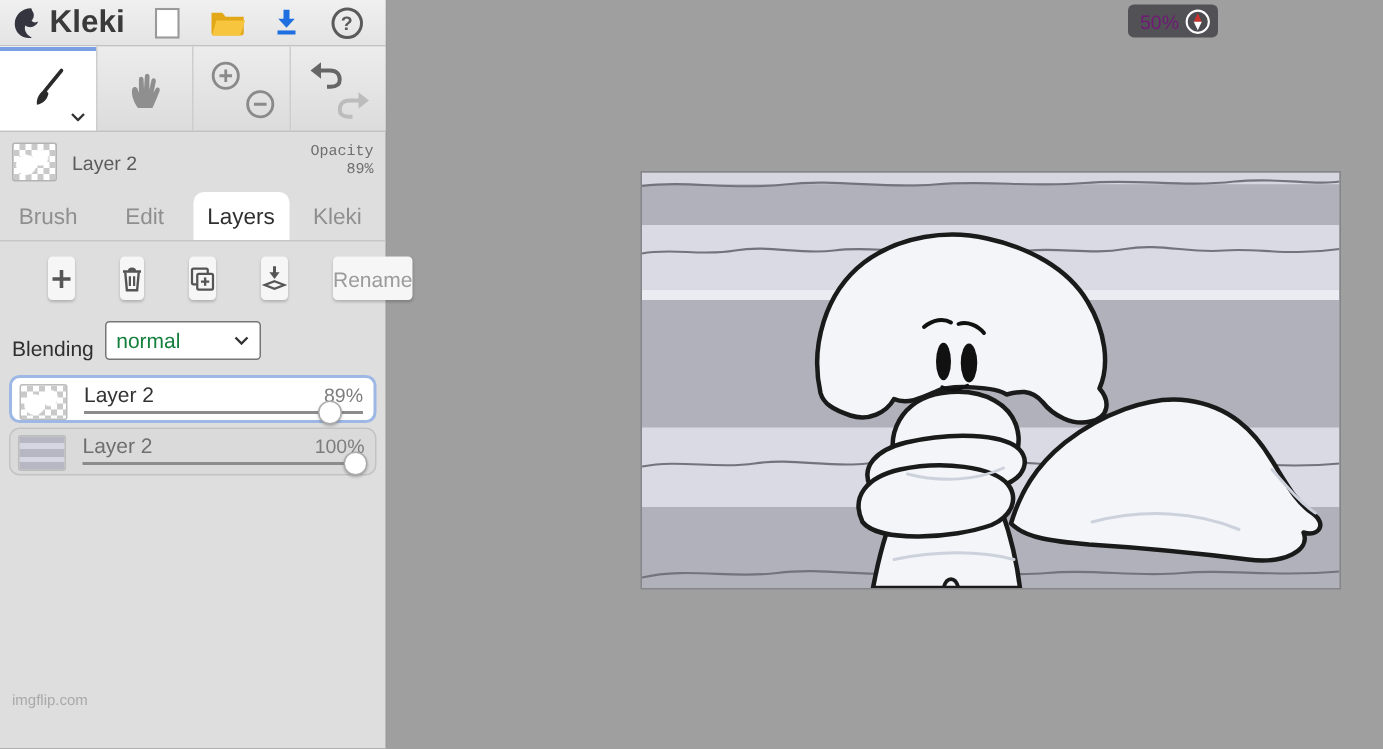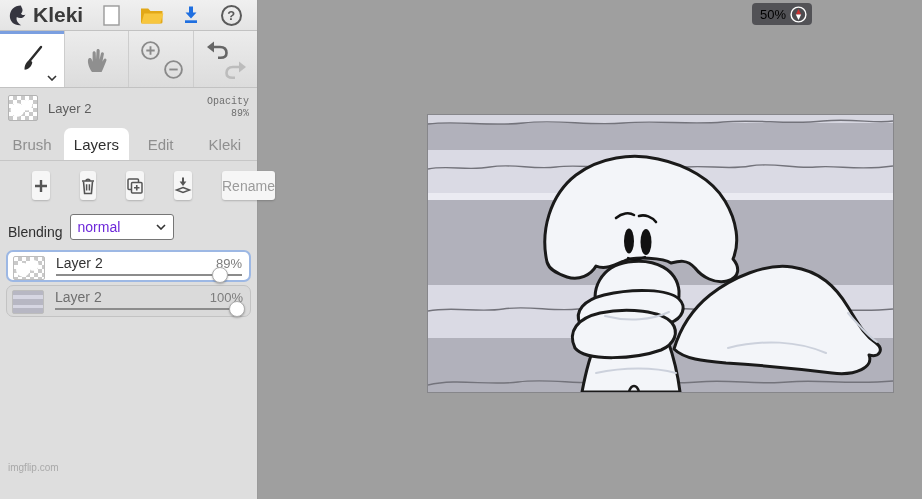--- a/index.html
+++ b/index.html
@@ -49,21 +49,21 @@
   .panel-content { padding:10px 6px 0 6px; }
   .btn-row { display:flex; gap:4px; }
   .pbtn { width:33px; height:29px; background:#f6f6f6; border:none; border-radius:3px;
     box-shadow:0 1px 2px rgba(0,0,0,0.2); display:flex; align-items:center; justify-content:center; cursor:pointer;margin-left:26px; }
   .pbtn.text { width:63px; font-size:14px; color:#9b9b9b; font-family:"Liberation Sans",sans-serif; }
 
   .blend-row { margin-top:14px; display:flex; align-items:flex-end; padding-left:2px; }
   .blend-label { font-size:14px; color:#2f2f2f; margin-right:7px; }
   .fake-select { width:104px; height:26px; background:#fff; border:1px solid #767676; border-radius:3px;
     display:flex; align-items:center; padding:0 7px; cursor:pointer; }
-  .fake-select .val { font-size:14px; color:#6d28d9; flex:1; }
+  .fake-select .val { font-size:14px; color:#15803d; flex:1; }
 
   .layer-list { margin-top:10px; display:flex; flex-direction:column; gap:3px; }
   .layer-item { height:32px; border-radius:7px; padding:3px 7px 3px 5px;
     display:grid; grid-template-columns:36px 1fr; align-items:center; cursor:pointer; }
   .layer-item.selected { background:#fff; border:2px solid #9db8e4; }
   .layer-item.unselected { background:#dadada; border:1px solid #c3c3c3; }
   .layer-thumb { width:32px; height:24px; border:1px solid #bdbdbd; border-radius:2px; }
   .layer-right { display:flex; flex-direction:column; justify-content:space-between; height:100%; padding-left:7px; }
   .layer-top { display:flex; justify-content:space-between; align-items:center; }
   .layer-name { font-size:14px; color:#333; }
@@ -74,21 +74,21 @@
   .lknob { position:absolute; top:-4px; width:16px; height:16px; background:#fff;
     border:1px solid #ababab; border-radius:50%; box-shadow:0 1px 2px rgba(0,0,0,0.25); cursor:pointer; }
 
   .watermark { position:absolute; left:8px; bottom:26px; font-size:10px; color:#a9a9a9; }
 
   
   .workspace { position:absolute; left:259px; top:0; width:663px; height:499px; }
   .zoom-badge { position:absolute; left:493px; top:3px; height:22px;
     background:rgba(72,72,76,0.88); border-radius:4px; display:flex; align-items:center;
     gap:4px; padding:0 5px 0 8px; }
-  .zoom-badge .pct { color:#000000; font-size:13px; }
+  .zoom-badge .pct { color:#701a75; font-size:13px; }
   .canvas { position:absolute; left:169px; top:115px; width:465px; height:277px;
     outline:1px solid #86868a; background:#b1b1bb; }
   .canvas svg { display:block; }
 </style>
 </head>
 <body>
 
 <div class="stage">
 
   <div class="panel">
@@ -165,22 +165,22 @@
       <div class="thumb checker"></div>
       <span class="preview-name">Layer 2</span>
       <div class="opacity-block">
         <div>Opacity</div>
         <div>89%</div>
       </div>
     </div>
 
     <div class="tabs">
       <div class="tab">Brush</div>
+      <div class="tab">Edit</div>
       <div class="tab active">Layers</div>
-      <div class="tab">Edit</div>
       <div class="tab">Kleki</div>
     </div>
 
     <div class="panel-content">
       <div class="btn-row">
         <button class="pbtn">
           <svg width="18" height="18" viewBox="0 0 18 18">
             <path d="M9,3 V15 M3,9 H15" stroke="#555" stroke-width="2.4"></path>
           </svg>
         </button>

